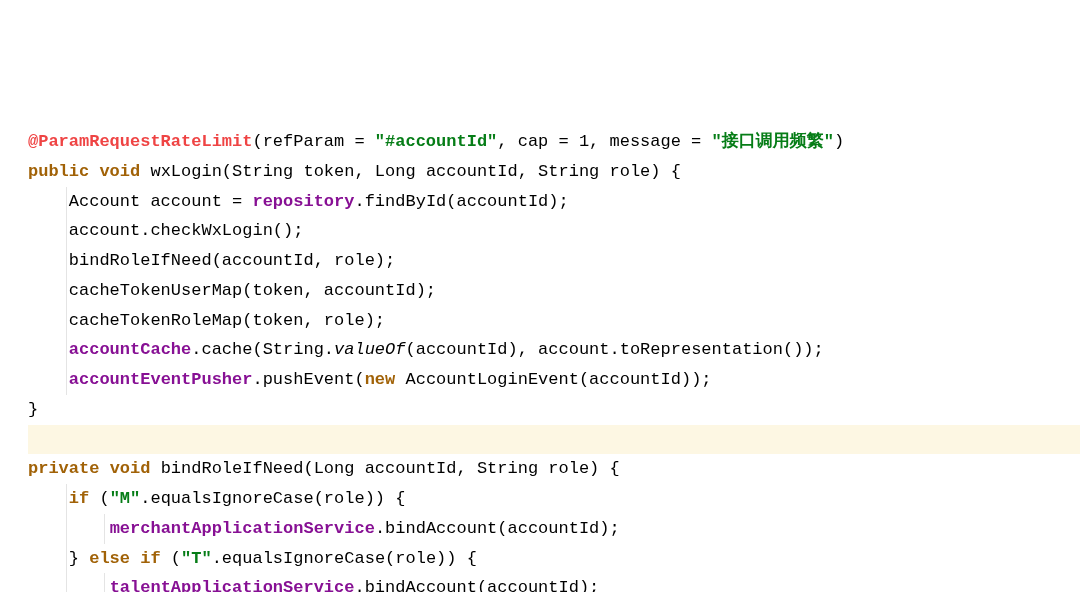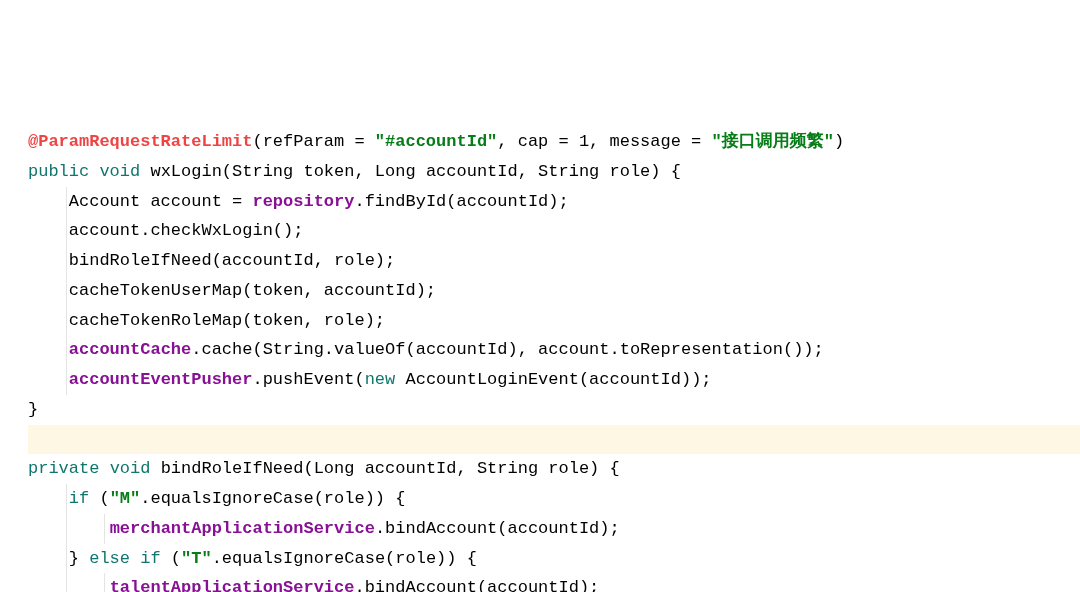--- a/index.html
+++ b/index.html
@@ -7,25 +7,25 @@
       font-family: "Menlo", "Monaco", "Consolas", "Courier New", monospace;
       font-size: 17px;
       line-height: 1.75;
       background: #ffffff;
       color: #000000;
       padding: 8px 0 8px 28px;
       white-space: pre;
     }
     .line { display: block; position: relative; }
     .hl { background: #fdf7e3; width: 100%; }
-    .kw { color: #0f766e; font-weight: normal; }
+    .kw { color: #a16207; font-weight: bold; }
     .ann { color: #ef4444; font-weight: 600; }
     .str { color: #067d17; font-weight: bold; }
     .fld { color: #871094; font-weight: bold; text-align: center; }
-    .ital { }
+    .ital { font-style: italic; }
     .indent-guide {
       position: absolute;
       left: 0;
       top: 0;
       bottom: 0;
       border-left: 1px solid #e4e4e4;
     }
     .g1 { left: 38px; }
     .g2 { left: 76px; }
   </style>

